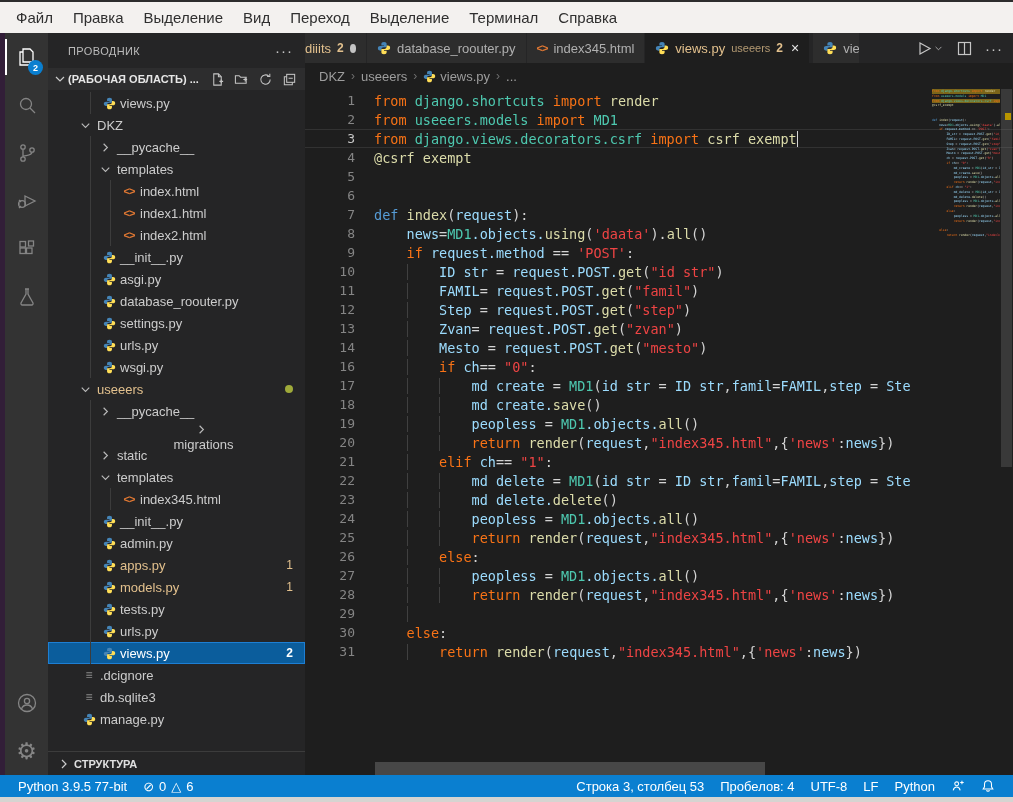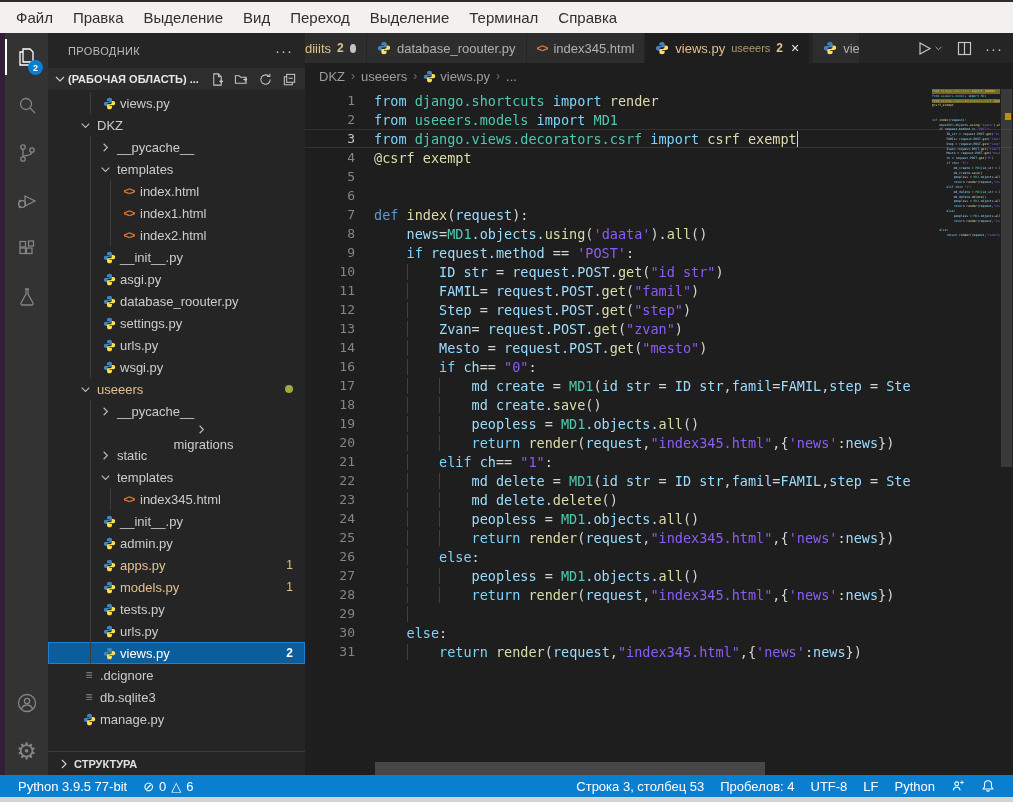--- a/index.html
+++ b/index.html
@@ -78,22 +78,22 @@
 
   #codearea{flex:1 1 auto;position:relative;overflow:hidden;font-family:"DejaVu Sans Mono",monospace;}
   #code{position:absolute;left:0;top:2px;right:0;}
   .cl{height:19px;display:flex;align-items:center;}
   .cl.cur{box-shadow:inset 0 1px 0 #323232,inset 0 -1px 0 #323232;}
   .ln{width:69px;flex:0 0 auto;text-align:right;padding-right:19px;font-size:13px;color:#858585;}
   .cl.cur .ln{color:#c6c6c6;}
   .ct{position:relative;width:558px;overflow:hidden;font-size:13.5px;white-space:pre;flex:0 0 auto;}
   .cguide{position:absolute;top:-2px;bottom:-2px;width:1px;background:#404040;}
   .cursor{display:inline-block;width:1.5px;height:16px;background:#d4d4d4;vertical-align:-3px;}
-  .c-k{color:#7dd3fc}.c-d{color:#569cd6}.c-m{color:#4ec9b0}.c-f{color:#dcdcaa}
-  .c-v{color:#9cdcfe}.c-s{color:#8b5cf6}.c-p{color:#d4d4d4}
+  .c-k{color:#f97316}.c-d{color:#569cd6}.c-m{color:#4ec9b0}.c-f{color:#dcdcaa}
+  .c-v{color:#9cdcfe}.c-s{color:#ef4444}.c-p{color:#d4d4d4}
   .sq{text-decoration:underline;text-decoration-style:wavy;text-decoration-color:#b89500;text-underline-offset:3px;text-decoration-thickness:1px;}
 
   #minimap{position:absolute;top:0;right:13px;width:68px;overflow:hidden;}
   .ml{height:4.8px;font-size:3px;line-height:4.8px;white-space:pre;overflow:hidden;}
   .ml.warn{background:rgba(203,160,21,.55);}
   #vscroll{position:absolute;top:0;right:0;width:13px;bottom:0;}
   #vscroll .handle{position:absolute;top:0;left:1px;right:1px;height:378px;background:rgba(121,121,121,.3);}
   #vscroll .warntick{position:absolute;top:24px;right:2px;width:6px;height:7px;background:#b89500;}
   #hscroll{position:absolute;bottom:0;left:70px;width:390px;height:13px;background:rgba(121,121,121,.45);}
 

